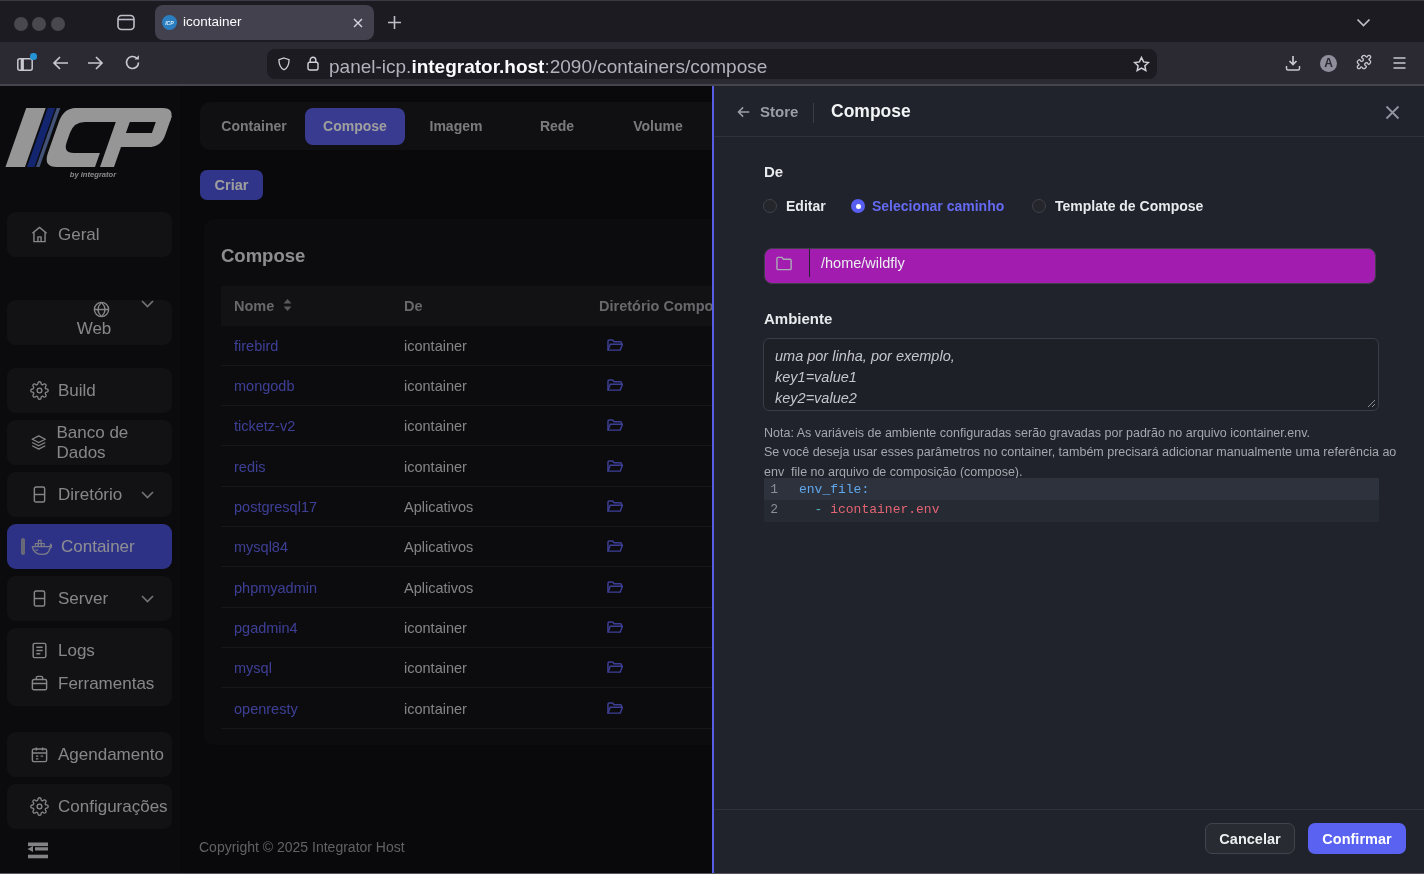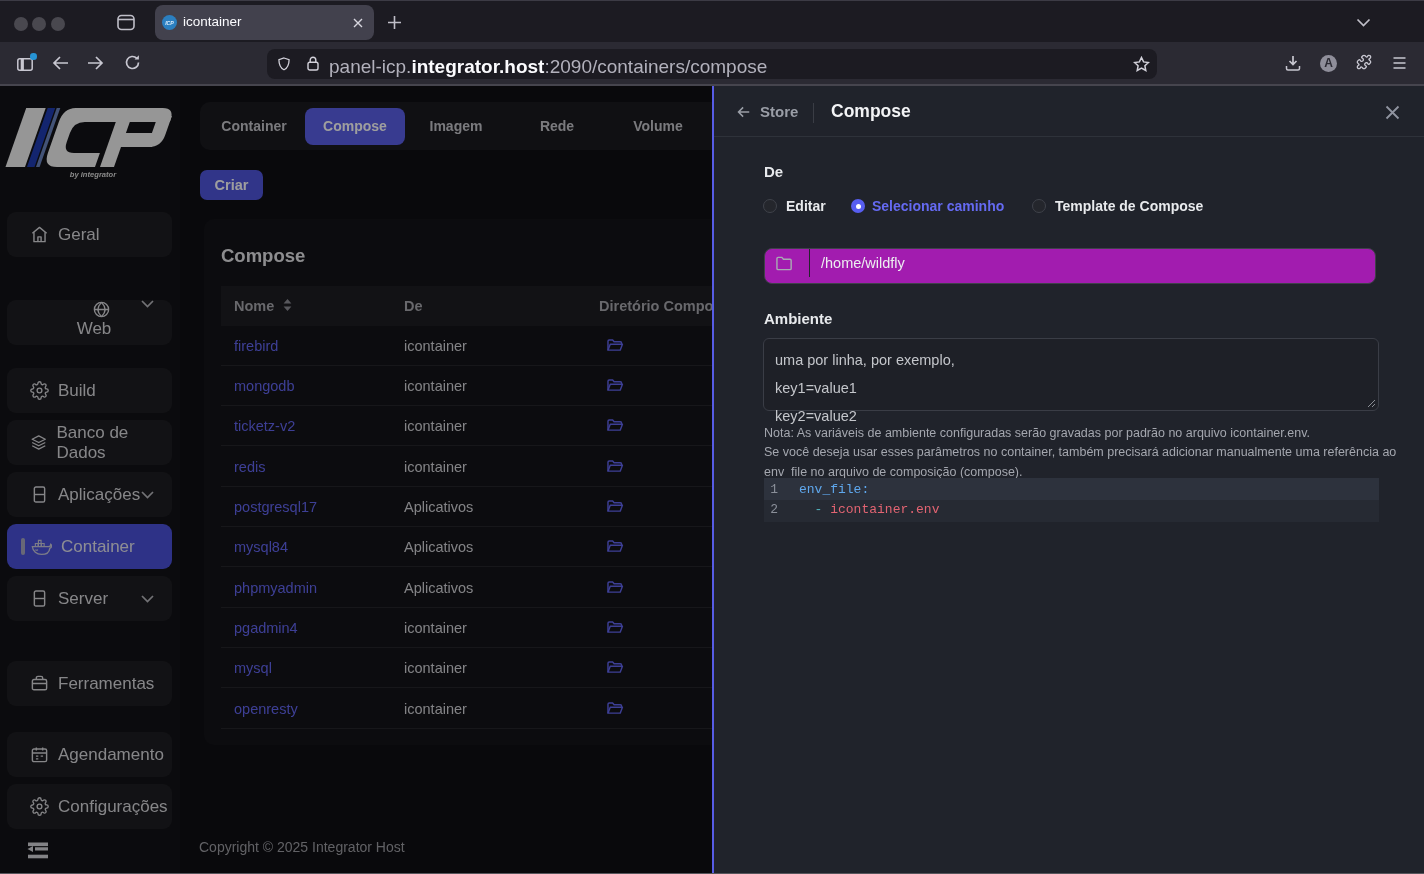--- a/index.html
+++ b/index.html
@@ -66,21 +66,21 @@
   .radio.on::after { content:""; position:absolute; left:4.5px; top:4.5px; width:5px; height:5px;
                      border-radius:50%; background:#fff; }
   .rlabel { position:absolute; top:112px; font-size:14px; font-weight:bold; color:#e8eaed; }
   .rlabel.sel { color:#656af2; }
   #pathinput { position:absolute; left:50px; top:154px; width:612px; height:36px; background:#a21caf;
                border:1px solid #3f414a; border-radius:8px;margin-top:8px; }
   #pathinput .div { position:absolute; left:44px; top:0; width:1px; height:28px; background:#24252b; }
   #pathinput .txt { position:absolute; left:56px; top:6px; color:#eceef0; font-size:14.5px; }
   #envarea { position:absolute; left:49px; top:252px; width:616px; height:73px; background:#1e2027;
              border:1px solid #3a3d46; border-radius:6px; color:#c4c6cb; font-size:14.5px;
-             padding:7px 11px; line-height:28px; }
+             padding:7px 11px; line-height:21px;font-style:italic; }
   #nota { position:absolute; left:50px; top:338px; width:685px; color:#a4a7af; font-size:12.5px; line-height:19.4px; }
   #code { position:absolute; left:50px; top:391.5px; width:615px; height:44px; background:#262a33;
           font-family:"Liberation Mono", monospace; font-size:13px; line-height:20px; padding-top:2px; }
   #code .hl { position:absolute; left:0; top:0; width:615px; height:22px; background:#2d323d; }
   #code .ln { position:absolute; left:0px; width:14px; color:#8a8f99; text-align:right; }
   #dfoot { position:absolute; left:0; top:723px; width:710px; height:65px; border-top:1px solid #2f323a; }
   #cancelar { position:absolute; left:491px; top:13px; width:90px; height:31px; background:#282b31;
               border:1px solid #41444d; border-radius:7px; color:#eceef0; font-size:14.5px; font-weight:bold;
               display:flex; align-items:center; justify-content:center; }
   #confirmar { position:absolute; left:594px; top:13px; width:98px; height:31px; background:#5a63f1;
@@ -209,21 +209,21 @@
           <path d="M3 16.5L12 21l9-4.5"></path>
         </svg>
       <span>Banco de Dados</span>
     </div>
     <div class="navitem" style="top:386px;">
       <svg width="19" height="19" viewBox="0 0 24 24" fill="none" stroke="#d8d8dc" stroke-width="1.8">
           <rect x="5.5" y="2.5" width="13" height="19" rx="2"></rect>
           <path d="M5.5 12h13"></path>
           <path d="M9.2 7.2h.01M9.2 16.8h.01" stroke-width="2.4"></path>
         </svg>
-      <span>Aplicações</span>
+      <span>Diretório</span>
       <svg class="chev" width="13" height="8" viewBox="0 0 13 8" fill="none" stroke="#b9b9be" stroke-width="1.7">
           <path d="M1 1l5.5 5.5L12 1"></path>
         </svg>
     </div>
     <div class="navitem active" style="top:438px;">
       <div class="bar"></div>
       <svg style="margin-left:24px;" width="21" height="18" viewBox="0 0 24 20" fill="none" stroke="#c9c9da" stroke-width="1.5">
         <path d="M1.5 9.5h18c1 0 3-.5 3-2.5 1.5 1 1.5 3.5-1 4.5-.5 4-4 7-9.5 7S2 15 1.5 9.5z"></path>
         <path d="M5 9V6h3v3M8.5 9V6h3v3M12 9V6h3v3M8.5 5.5v-3h3v3" stroke-width="1.3"></path>
         <path d="M5 13c1 1 2 1 3 0" stroke-width="1.2"></path>
@@ -233,20 +233,27 @@
     <div class="navitem" style="top:490px;">
       <svg width="19" height="19" viewBox="0 0 24 24" fill="none" stroke="#d8d8dc" stroke-width="1.8">
           <rect x="5.5" y="2.5" width="13" height="19" rx="2"></rect>
           <path d="M5.5 12h13"></path>
           <path d="M9.2 7.2h.01M9.2 16.8h.01" stroke-width="2.4"></path>
         </svg>
       <span>Server</span>
       <svg class="chev" width="13" height="8" viewBox="0 0 13 8" fill="none" stroke="#b9b9be" stroke-width="1.7">
           <path d="M1 1l5.5 5.5L12 1"></path>
         </svg>
+    </div>
+    <div class="navitem" style="top:542px;">
+      <svg width="19" height="19" viewBox="0 0 24 24" fill="none" stroke="#d8d8dc" stroke-width="1.8">
+          <rect x="4" y="3" width="16" height="18" rx="2"></rect>
+          <path d="M8 8h8M8 12h8M8 16h5"></path>
+        </svg>
+      <span>Logs</span>
     </div>
     <div class="navitem" style="top:575px;">
       <svg width="19" height="19" viewBox="0 0 24 24" fill="none" stroke="#d8d8dc" stroke-width="1.8">
           <rect x="3" y="7" width="18" height="13" rx="2"></rect>
           <path d="M8 7V5a2 2 0 0 1 2-2h4a2 2 0 0 1 2 2v2M3 12h18"></path>
         </svg>
       <span>Ferramentas</span>
     </div>
     <div class="navitem" style="top:646px;">
       <svg width="19" height="19" viewBox="0 0 24 24" fill="none" stroke="#d8d8dc" stroke-width="1.8">
@@ -406,15 +413,19 @@
         </svg>
     </div>
     <div id="nota">Nota: As variáveis de ambiente configuradas serão gravadas por padrão no arquivo icontainer.env.<br>Se você deseja usar esses parâmetros no container, também precisará adicionar manualmente uma referência ao<br>env_file no arquivo de composição (compose).</div>
     <div id="code">
       <div class="hl"></div>
       <div class="ln" style="top:2px;">1</div>
       <div class="ln" style="top:22px;">2</div>
       <div class="abs" style="left:35px; top:2px; color:#5fa8ee;">env_file:</div>
       <div class="abs" style="left:35px; top:22px;"><span style="color:#52b5c0;">&nbsp;&nbsp;-</span> <span style="color:#e26472;">icontainer.env</span></div>
     </div>
+    <div id="dfoot">
+      <div id="cancelar">Cancelar</div>
+      <div id="confirmar">Confirmar</div>
+    </div>
   </div>
 </div>
 <div style="position:absolute; left:0; top:872.5px; width:1424px; height:1.5px; background:#56565c;"></div>
 
 </body></html>

